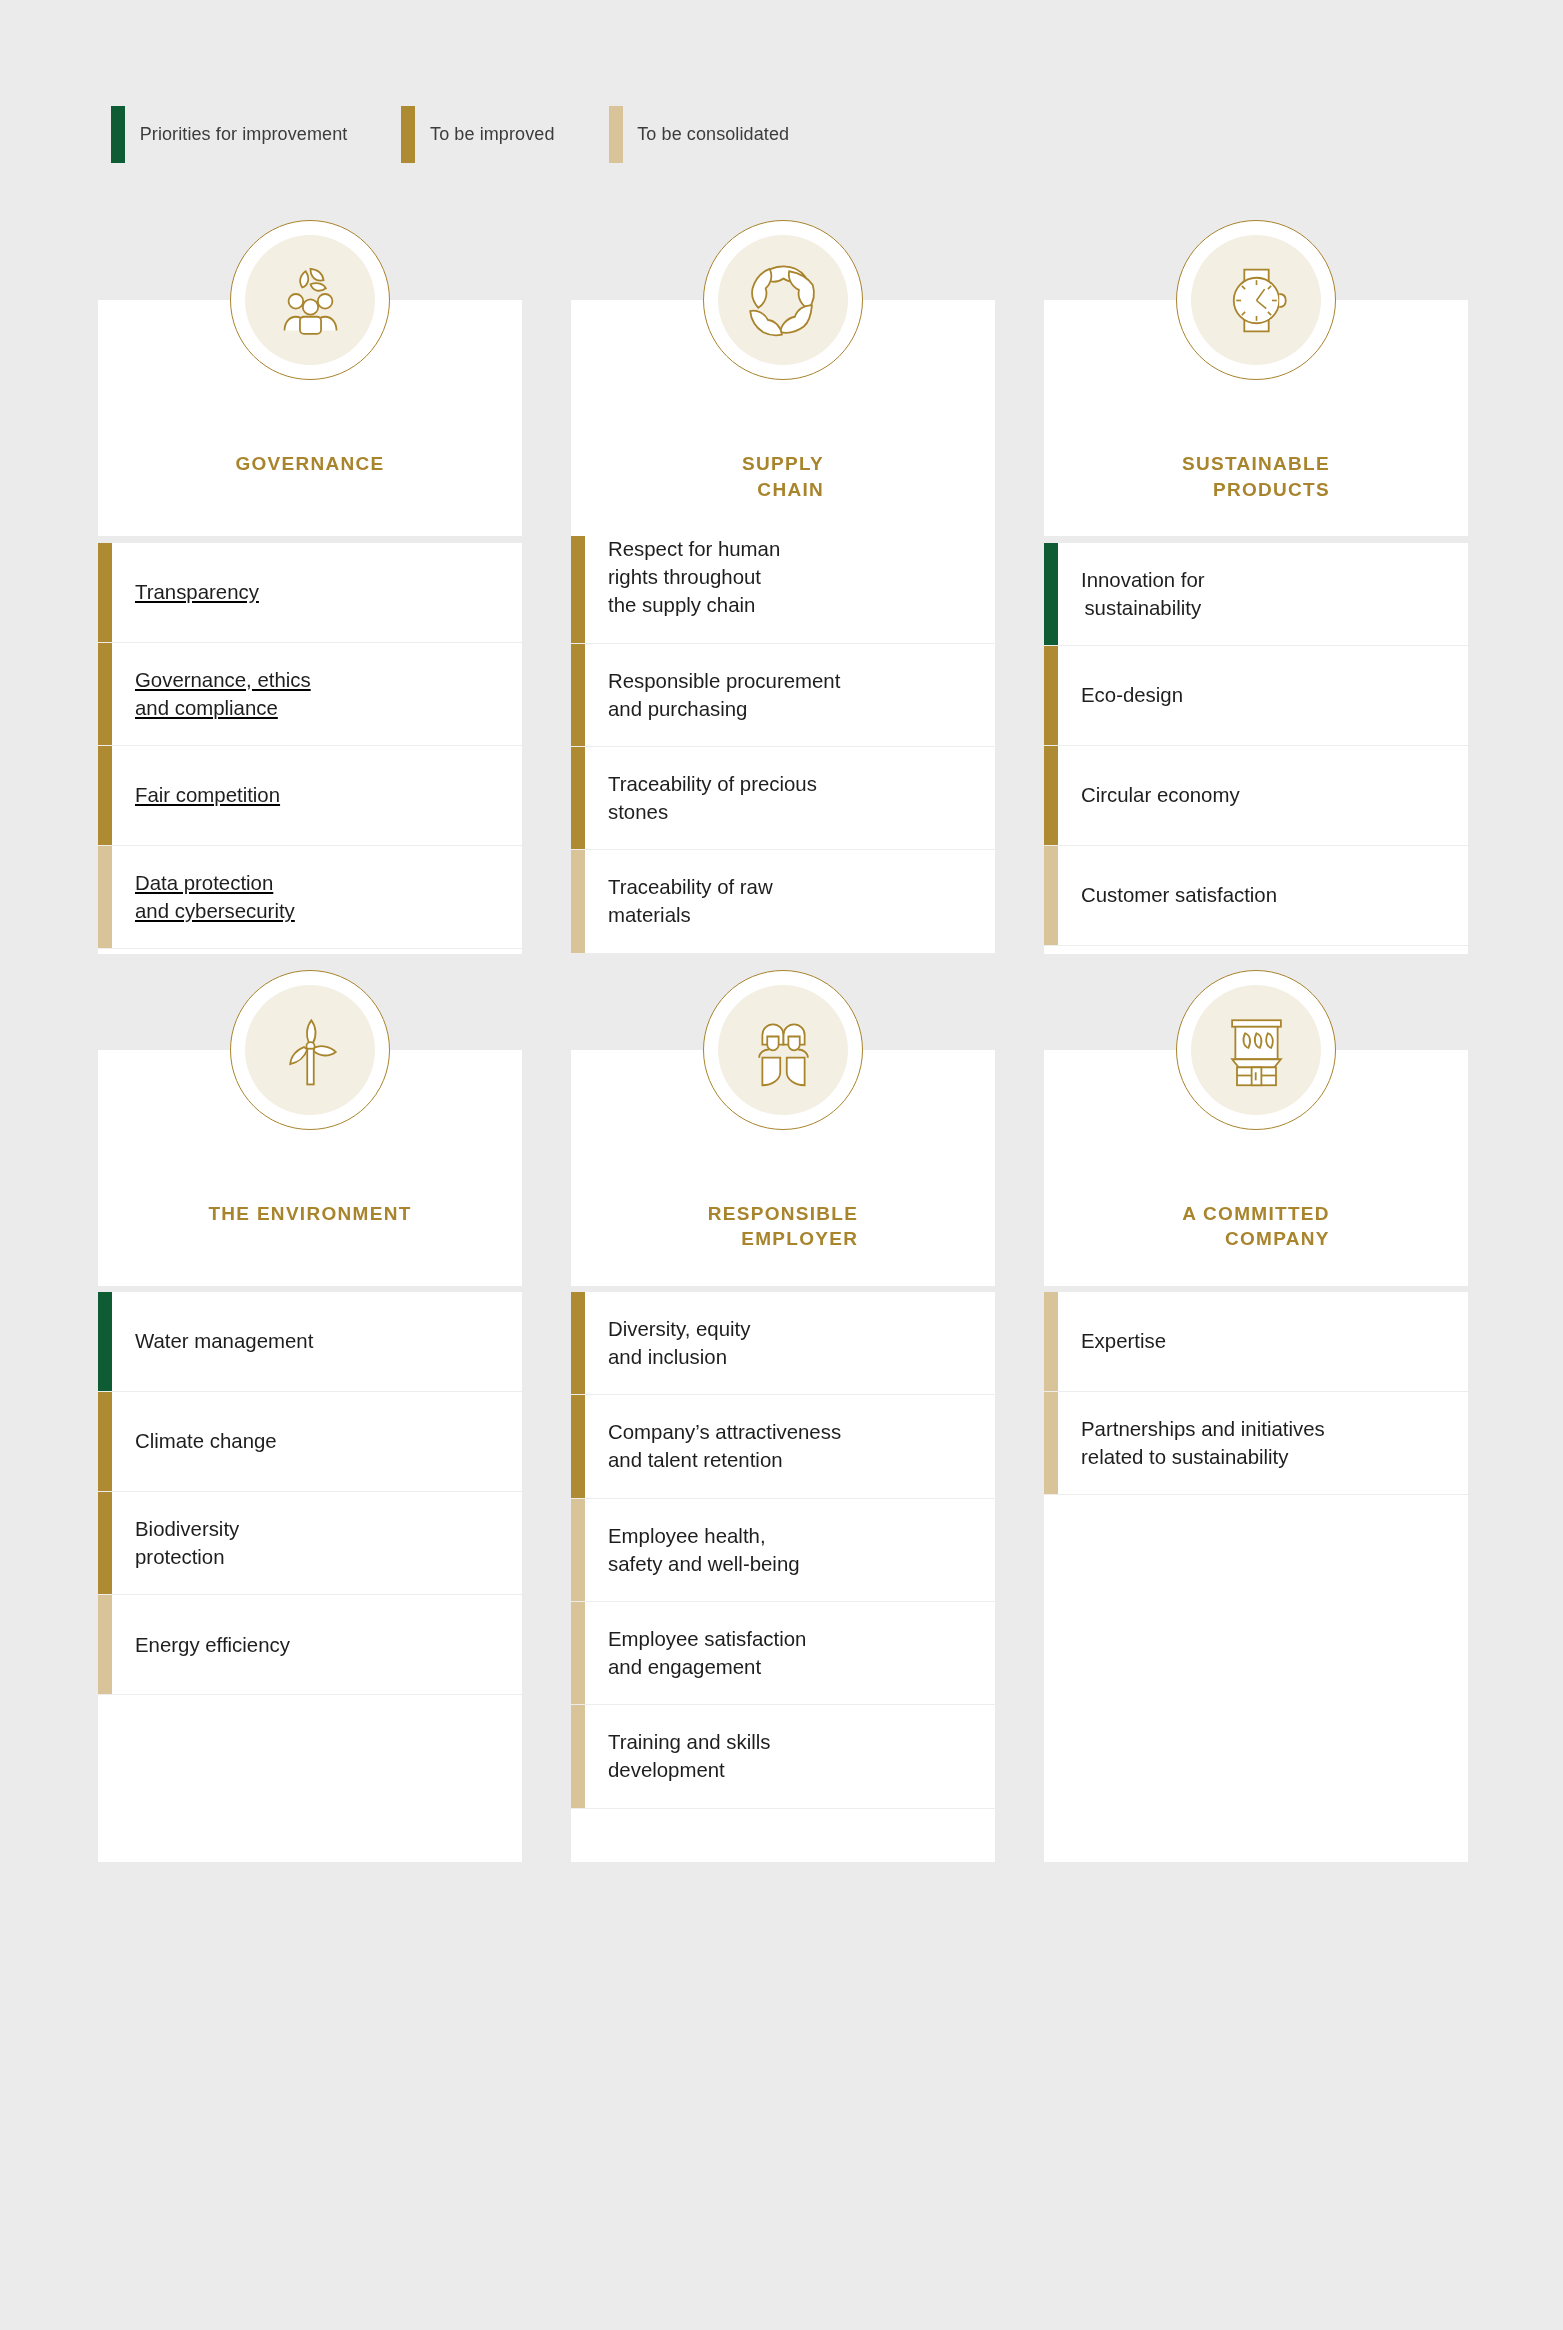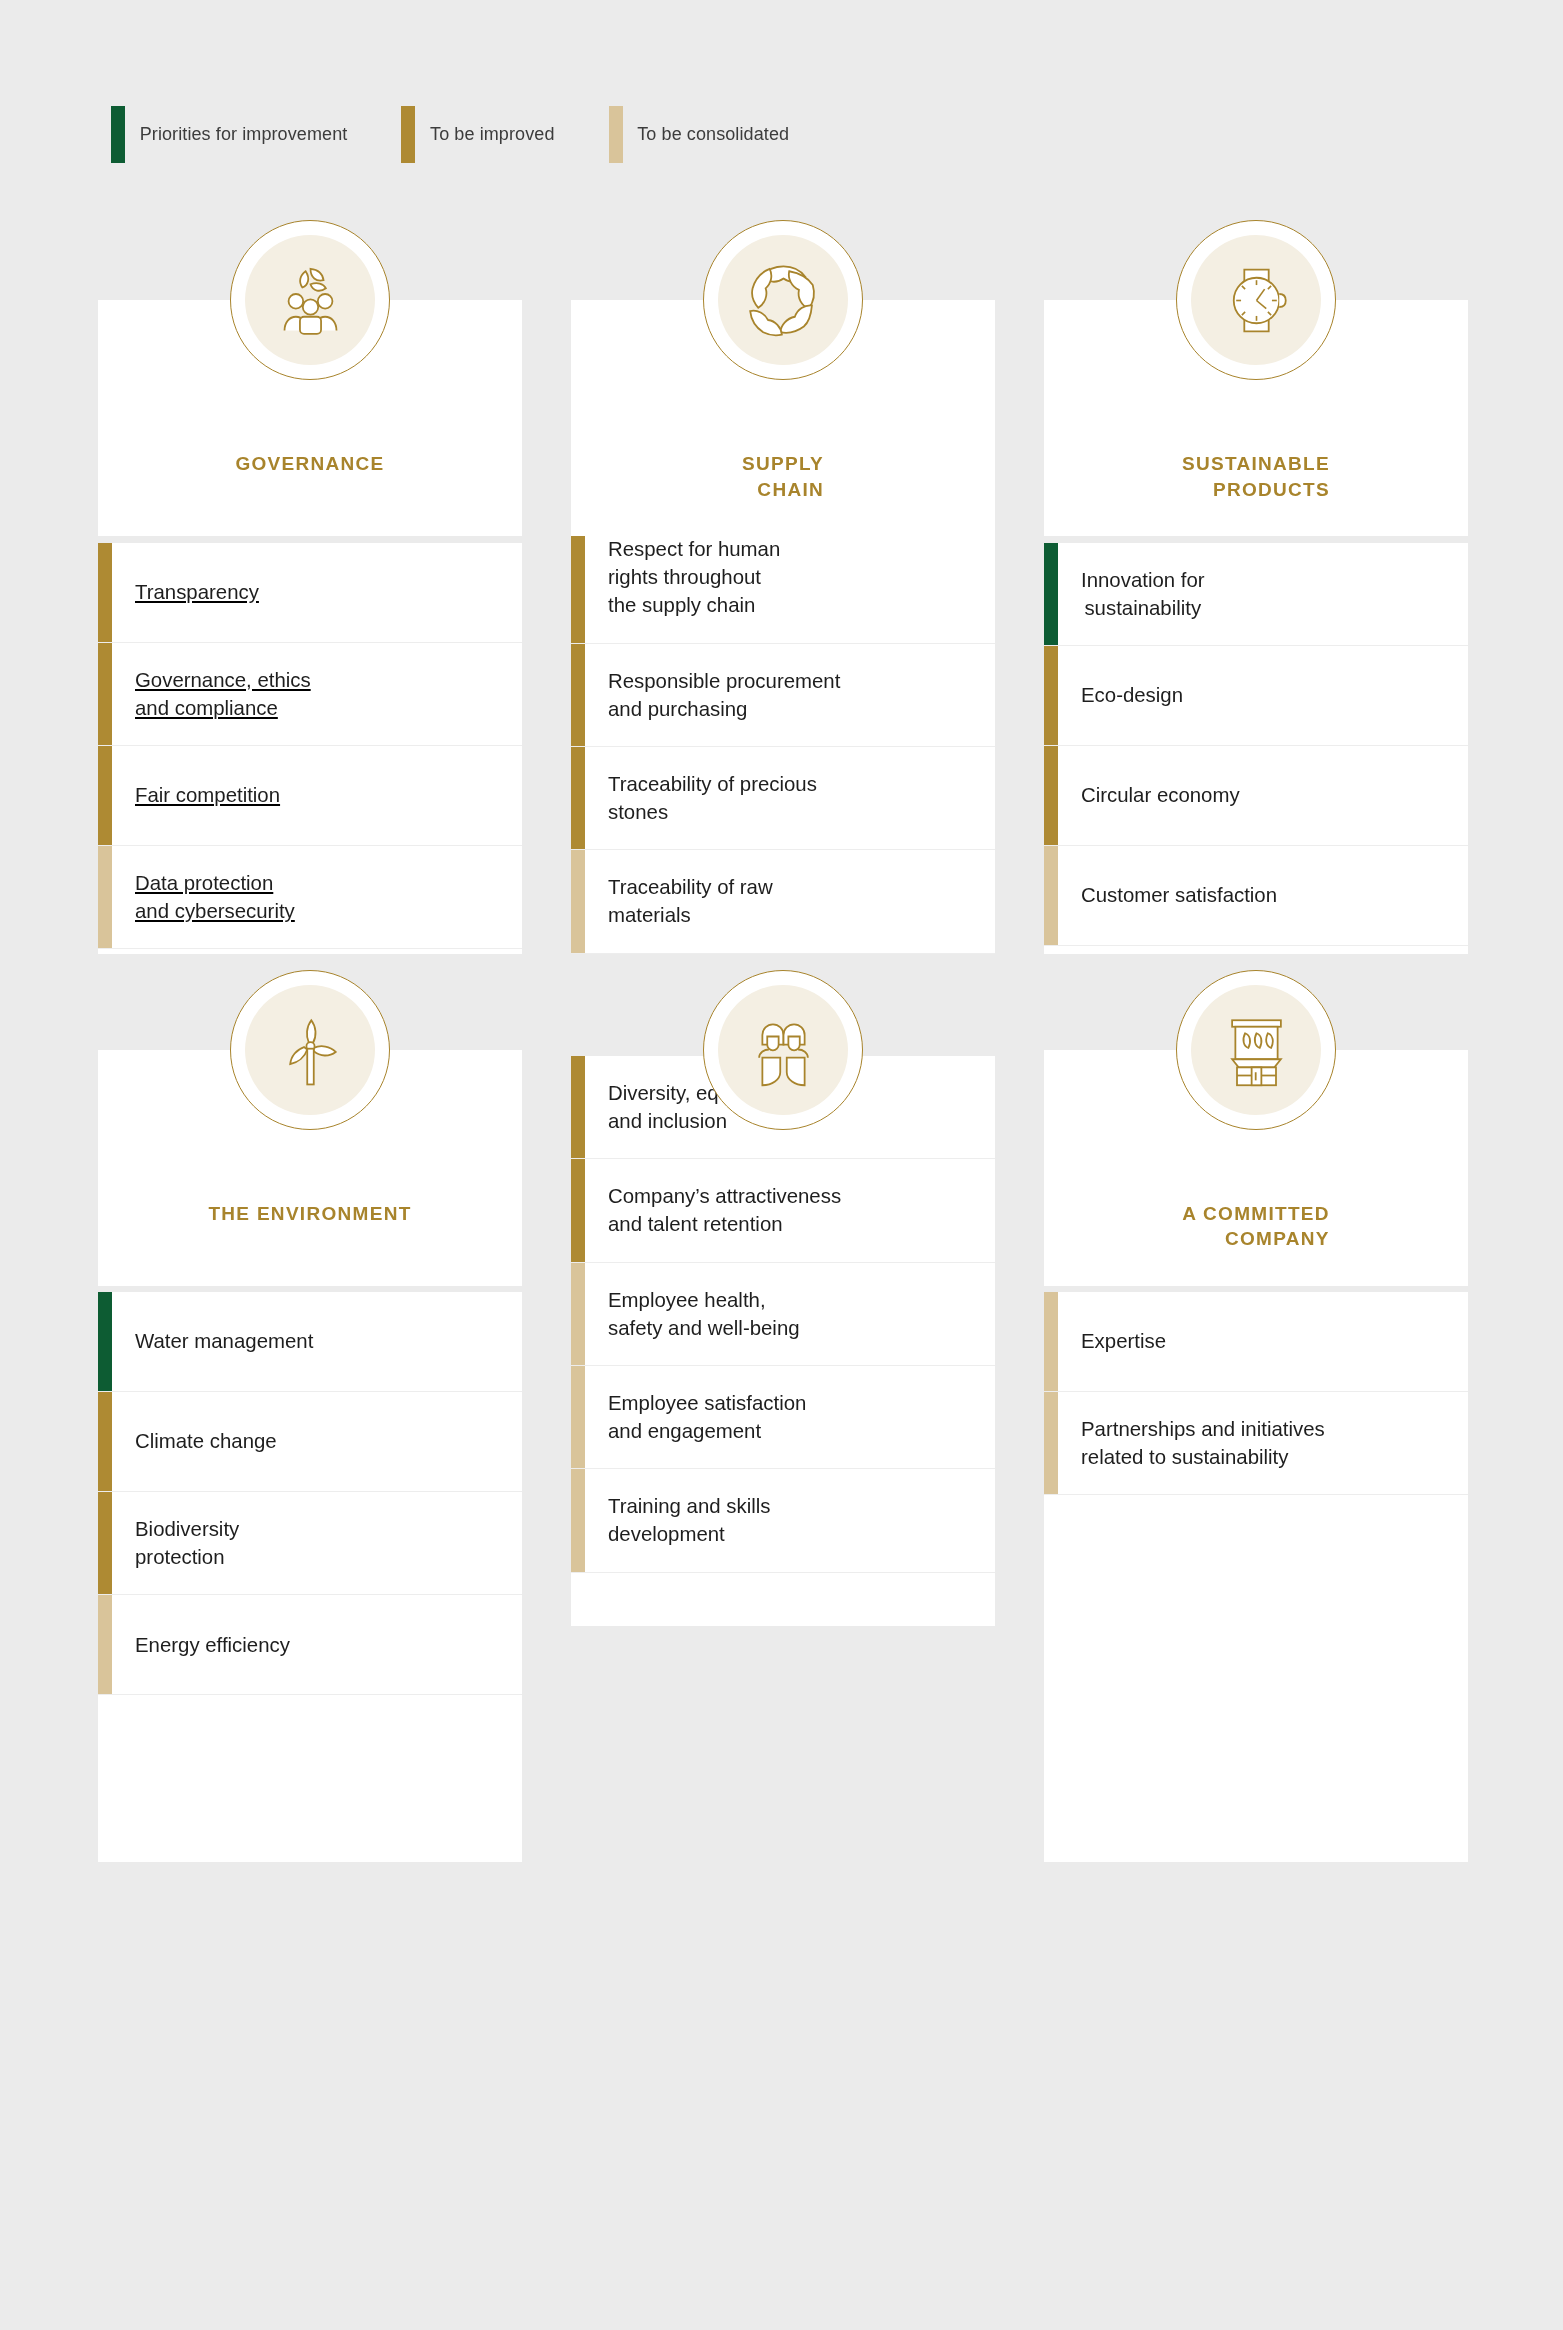--- a/index.html
+++ b/index.html
@@ -363,20 +363,24 @@
       <path d="M56 38a13 13 0 0126 0v12H56z" fill="#fff"></path>
       <path d="M36 40h14v10a7 7 0 01-14 0z" fill="#fff"></path>
       <path d="M62 40h14v10a7 7 0 01-14 0z" fill="#fff"></path>
       <path d="M26 66c0-6 6-10 12-10M86 66c0-6-6-10-12-10" fill="none"></path>
       <path d="M30 66h22v18c0 9-10 16-22 16z" fill="#fff"></path>
       <path d="M82 66H60v18c0 9 10 16 22 16z" fill="#fff"></path>
     </svg>
               </div>
             </div>
           </div>
+          <div class="card-head">
+            <div class="card-title">RESPONSIBLE
+EMPLOYER</div>
+          </div>
           <div class="card-body" style="height: 570px;">
             <div class="item h2">
               <span class="item-bar" style="background: rgb(174, 138, 51);"></span>
               <span class="item-text">Diversity, equity
 and inclusion</span>
             </div>
             <div class="item h2">
               <span class="item-bar" style="background: rgb(174, 138, 51);"></span>
               <span class="item-text">Company’s attractiveness
 and talent retention</span>

